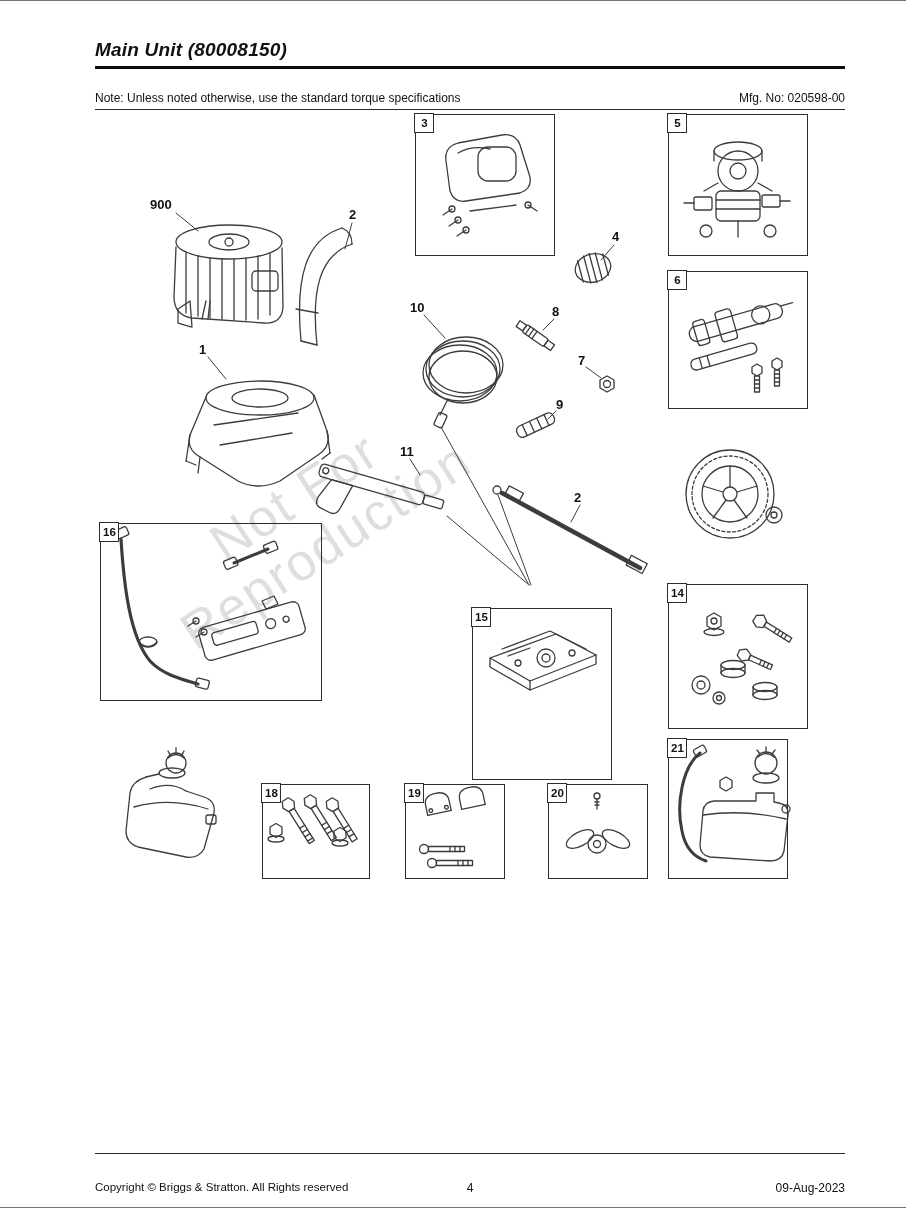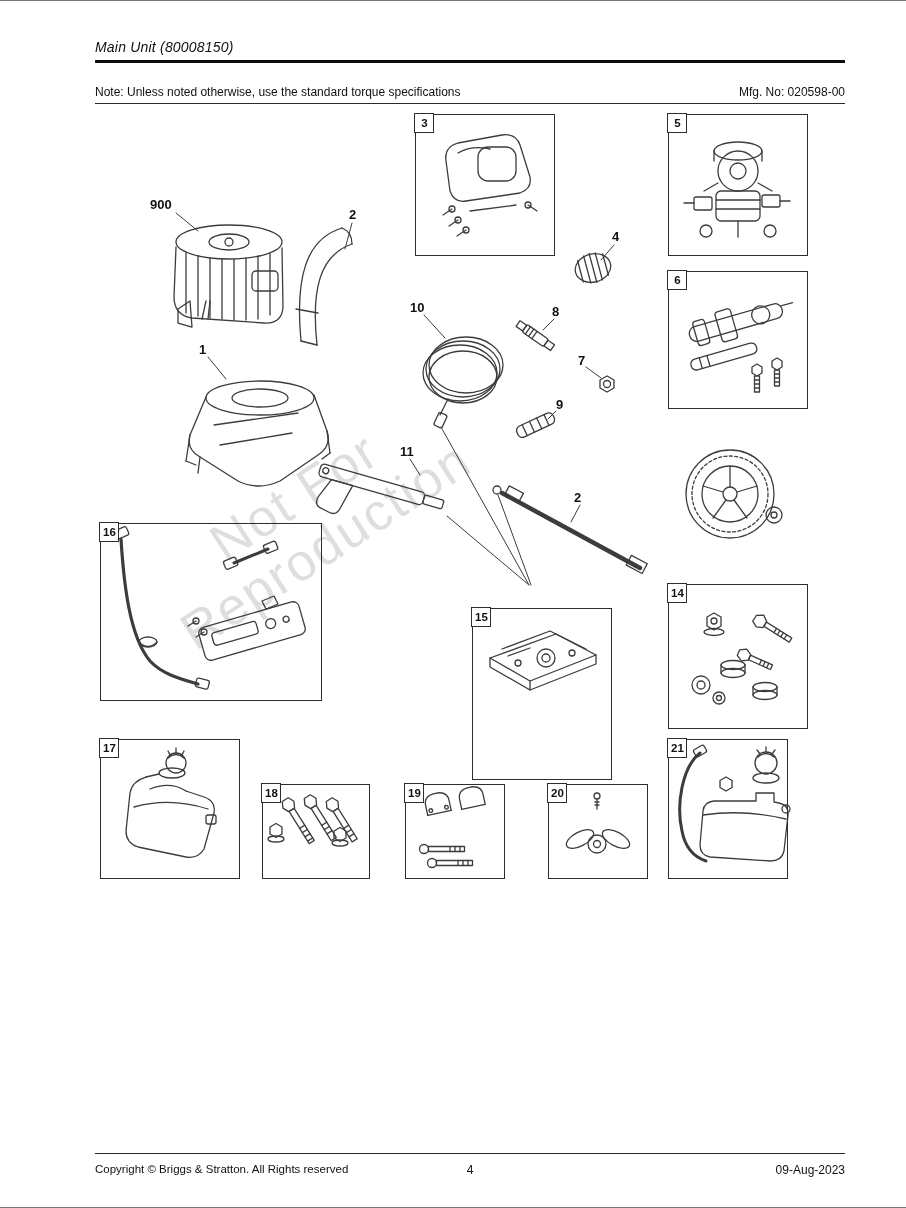--- a/index.html
+++ b/index.html
@@ -5,27 +5,27 @@
   * { margin:0; padding:0; box-sizing:border-box; }
   html,body { background:#ededed; }
   body { font-family:"Liberation Sans", sans-serif; color:#111; }
   .page {
     position:relative; width:906px; height:1208px; margin:0 auto;
     background:#ffffff; overflow:hidden;
     border-top:1px solid #777; border-bottom:1px solid #777;
   }
   
   .header { position:absolute; left:95px; right:61px; top:38px; z-index:5; }
-  .page-title { font-size:14px; font-weight:normal; font-style:italic; letter-spacing:.2px; }
+  .page-title { font-size:19px; font-weight:bold; font-style:italic; letter-spacing:.2px; }
   .rule-thick { height:2.5px; background:#0d0d0d; margin-top:5px; }
   .subhead { display:flex; justify-content:space-between; align-items:baseline; margin-top:22px; font-size:12px; }
   .rule-thin { height:1.2px; background:#2a2a2a; margin-top:4px; }
   
   .footer { position:absolute; left:95px; right:61px; top:1148px; z-index:5; }
-  .footer-row { position:relative; margin-top:9px; font-size:12px; }
+  .footer-row { position:relative; margin-top:27px; font-size:12px; }
   .footer-row .fleft  { position:absolute; left:0; font-size:11.5px; }
   .footer-row .fcenter{ display:block; text-align:center; }
   .footer-row .fright { position:absolute; right:0; top:0; }
   
   .watermark {
     position:absolute; left:75px; top:462px; width:470px; z-index:1;
     transform:rotate(-33deg); text-align:center; pointer-events:none;
     color:#a9a9a9; opacity:.38; font-size:52px; letter-spacing:2px;
     line-height:1.12; white-space:nowrap; font-weight:400;
   }
@@ -360,23 +360,20 @@
   </div>
   <div class="part-box" style="left:668px; top:583px; width:140px; height:145px;">
     <span class="box-label">14</span>
   </div>
   <div class="part-box" style="left:472px; top:607px; width:140px; height:172px;text-align:right;">
     <span class="box-label">15</span>
   </div>
   <div class="part-box" style="left:100px; top:522px; width:222px; height:178px;">
     <span class="box-label">16</span>
   </div>
-  <div class="part-box" style="left:100px; top:738px; width:140px; height:140px;">
-    <span class="box-label">17</span>
-  </div>
   <div class="part-box" style="left:262px; top:783px; width:108px; height:95px;">
     <span class="box-label">18</span>
   </div>
   <div class="part-box" style="left:405px; top:783px; width:100px; height:95px;">
     <span class="box-label">19</span>
   </div>
   <div class="part-box" style="left:548px; top:783px; width:100px; height:95px;">
     <span class="box-label">20</span>
   </div>
   <div class="part-box" style="left:668px; top:738px; width:120px; height:140px;">

